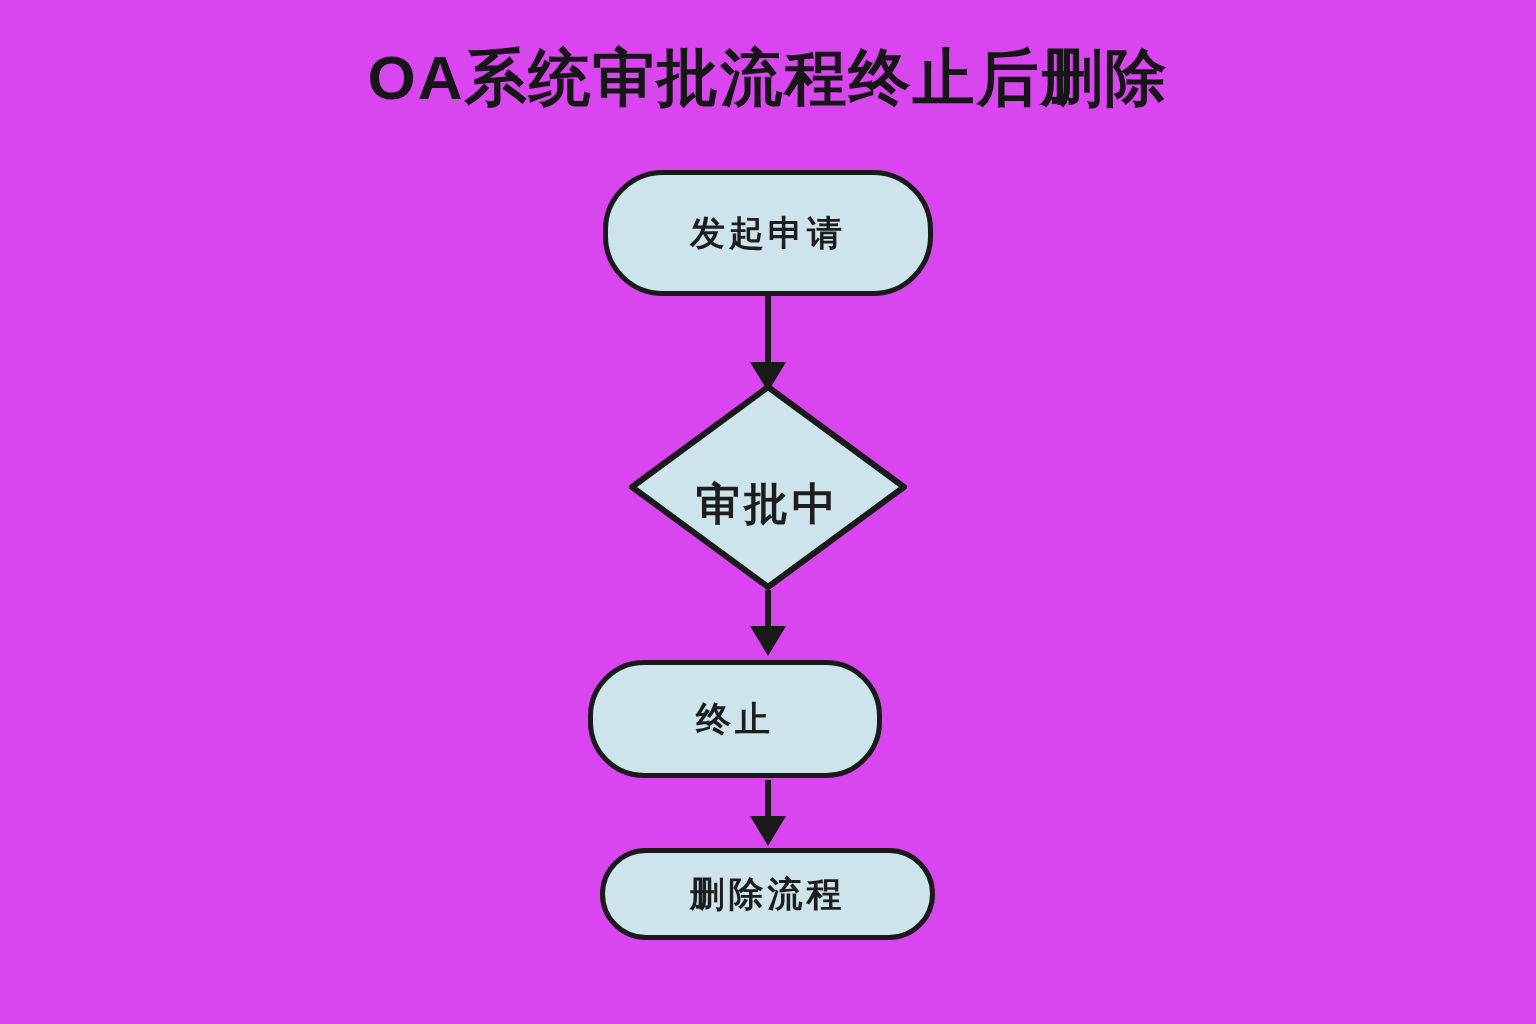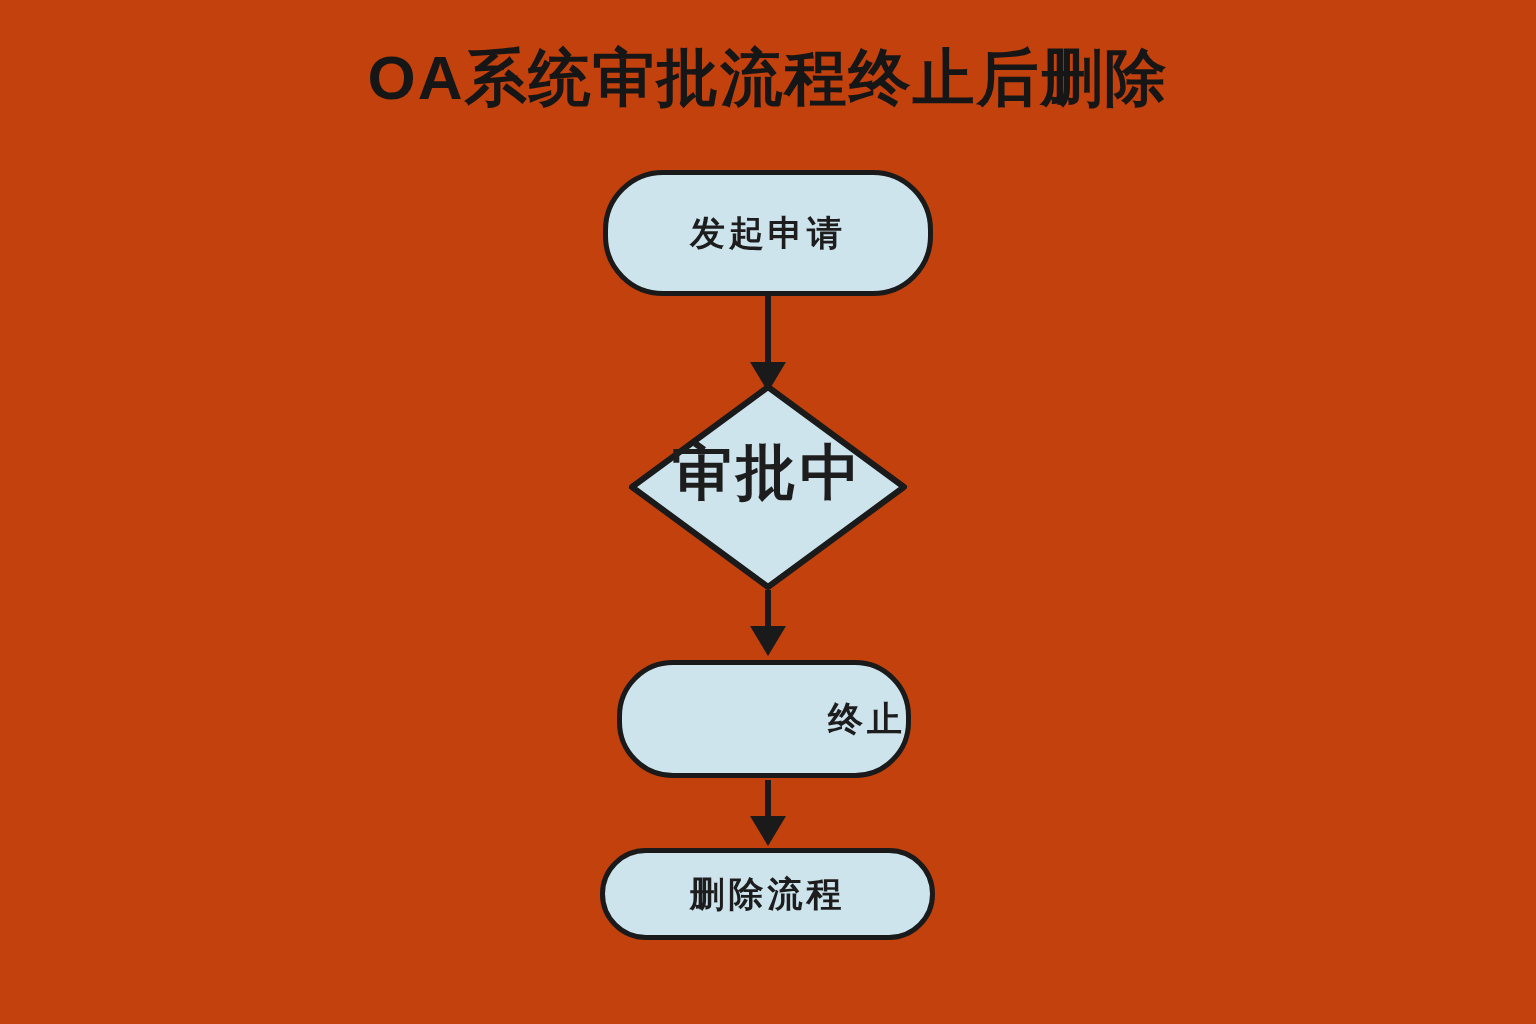--- a/index.html
+++ b/index.html
@@ -7,21 +7,21 @@
     padding: 0;
   }
   body {
     font-family: "Liberation Sans", "DejaVu Sans", sans-serif;
     background: #f6f5f3;
   }
   .canvas {
     position: relative;
     width: 1536px;
     height: 1024px;
-    background: #c2410c;
+    background: #d946ef;
     overflow: hidden;
   }
   .title {
     position: absolute;
     top: 36px;
     left: 0;
     width: 100%;
     text-align: center;
     font-size: 62px;
     font-weight: 800;
@@ -43,52 +43,51 @@
     letter-spacing: 4px;
   }
   .node-start {
     left: 603px;
     top: 170px;
     width: 330px;
     height: 126px;
     border-radius: 60px;
   }
   .node-terminate {
-    left: 617px;
+    left: 588px;
     top: 660px;
     width: 294px;
     height: 118px;
     border-radius: 56px;
-    justify-content: flex-end;
   }
   .node-delete {
     left: 600px;
     top: 848px;
     width: 335px;
     height: 92px;
     border-radius: 60px;
   }
   .diagram-svg {
     position: absolute;
     left: 0;
     top: 0;
     width: 1536px;
     height: 1024px;
     pointer-events: none;
   }
   .diamond-label {
     position: absolute;
     left: 632px;
-    top: 373px;
+    top: 404px;
     width: 272px;
     height: 200px;
     display: flex;
     align-items: center;
     justify-content: center;
-    font-size: 60px;
+    font-size: 44px;
     font-weight: 700;
     color: #1d1d1d;
     letter-spacing: 4px;
   }
 </style>
 </head>
 <body>
 
 <div class="canvas">
 

